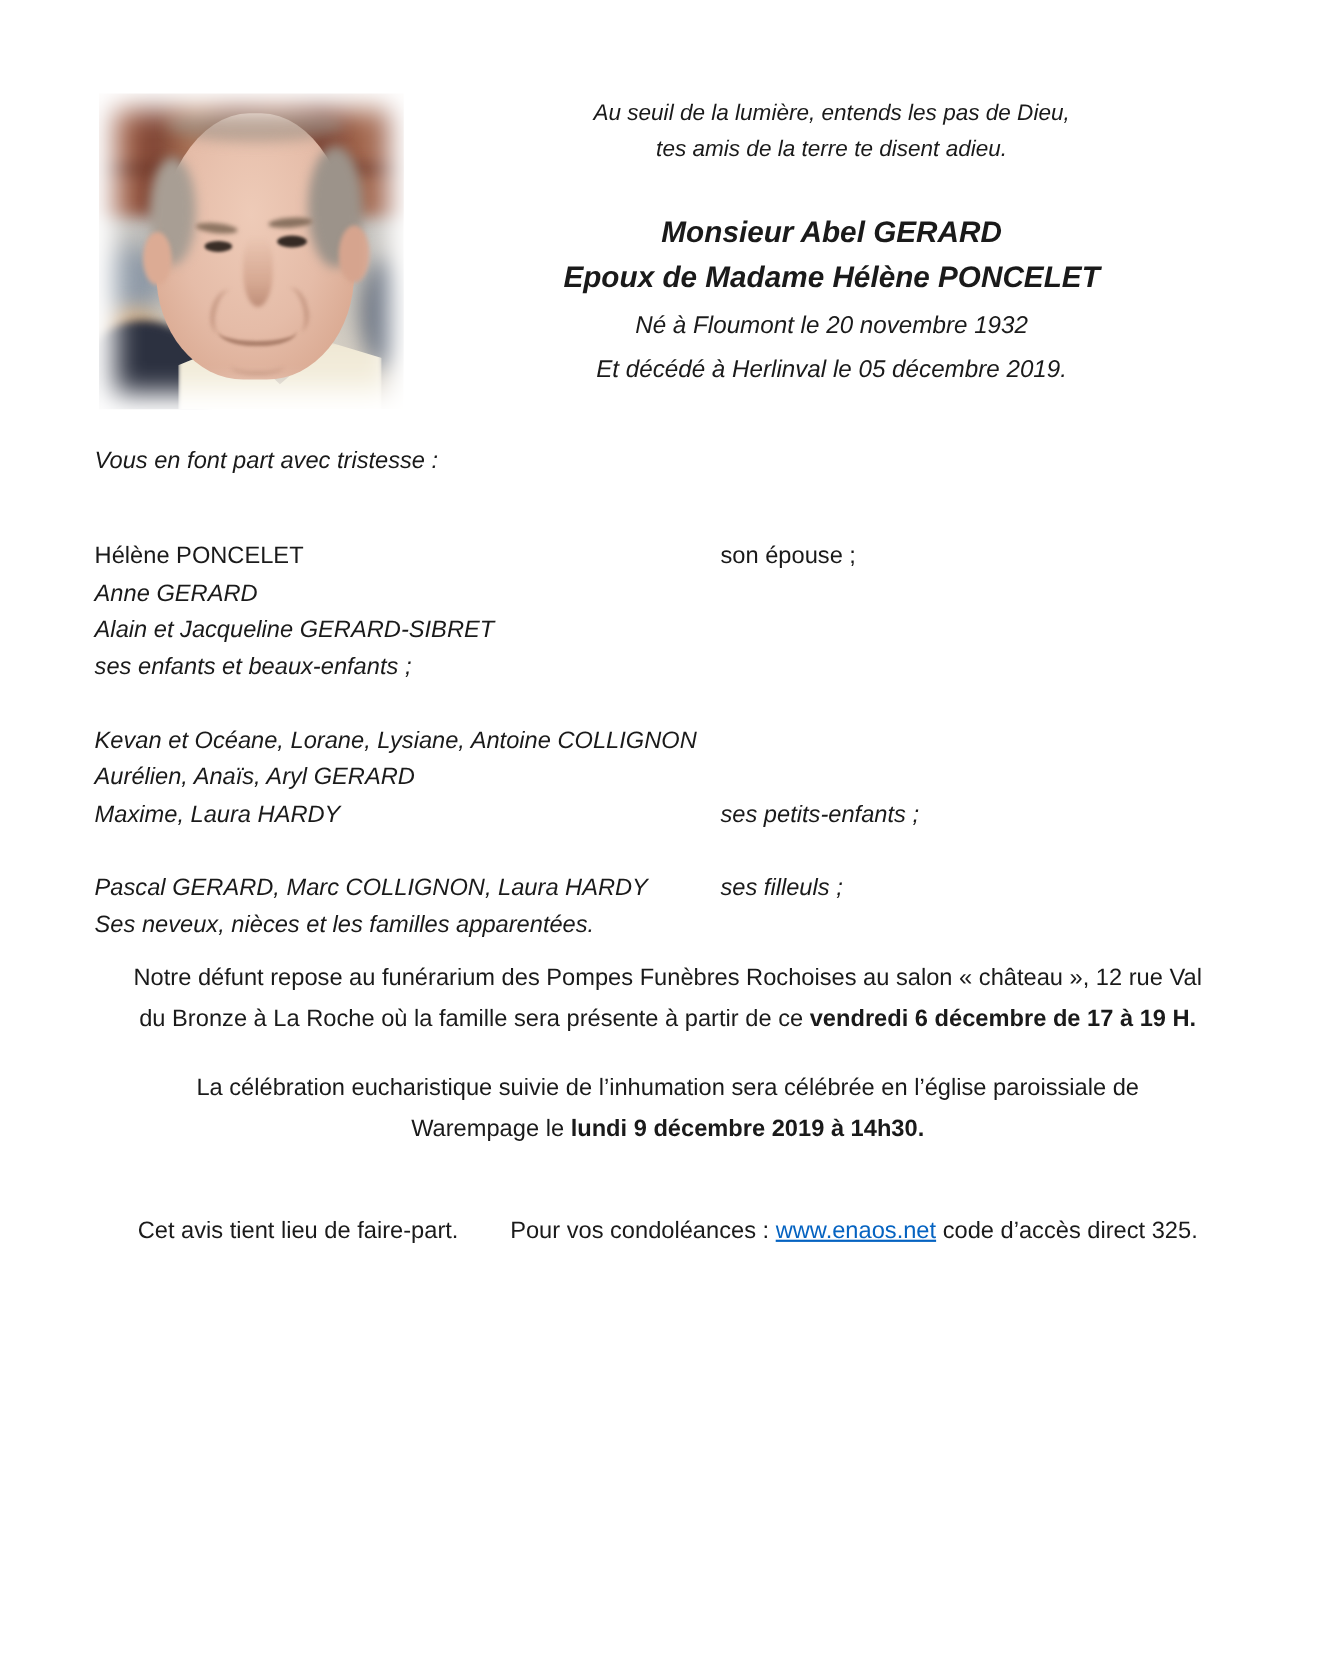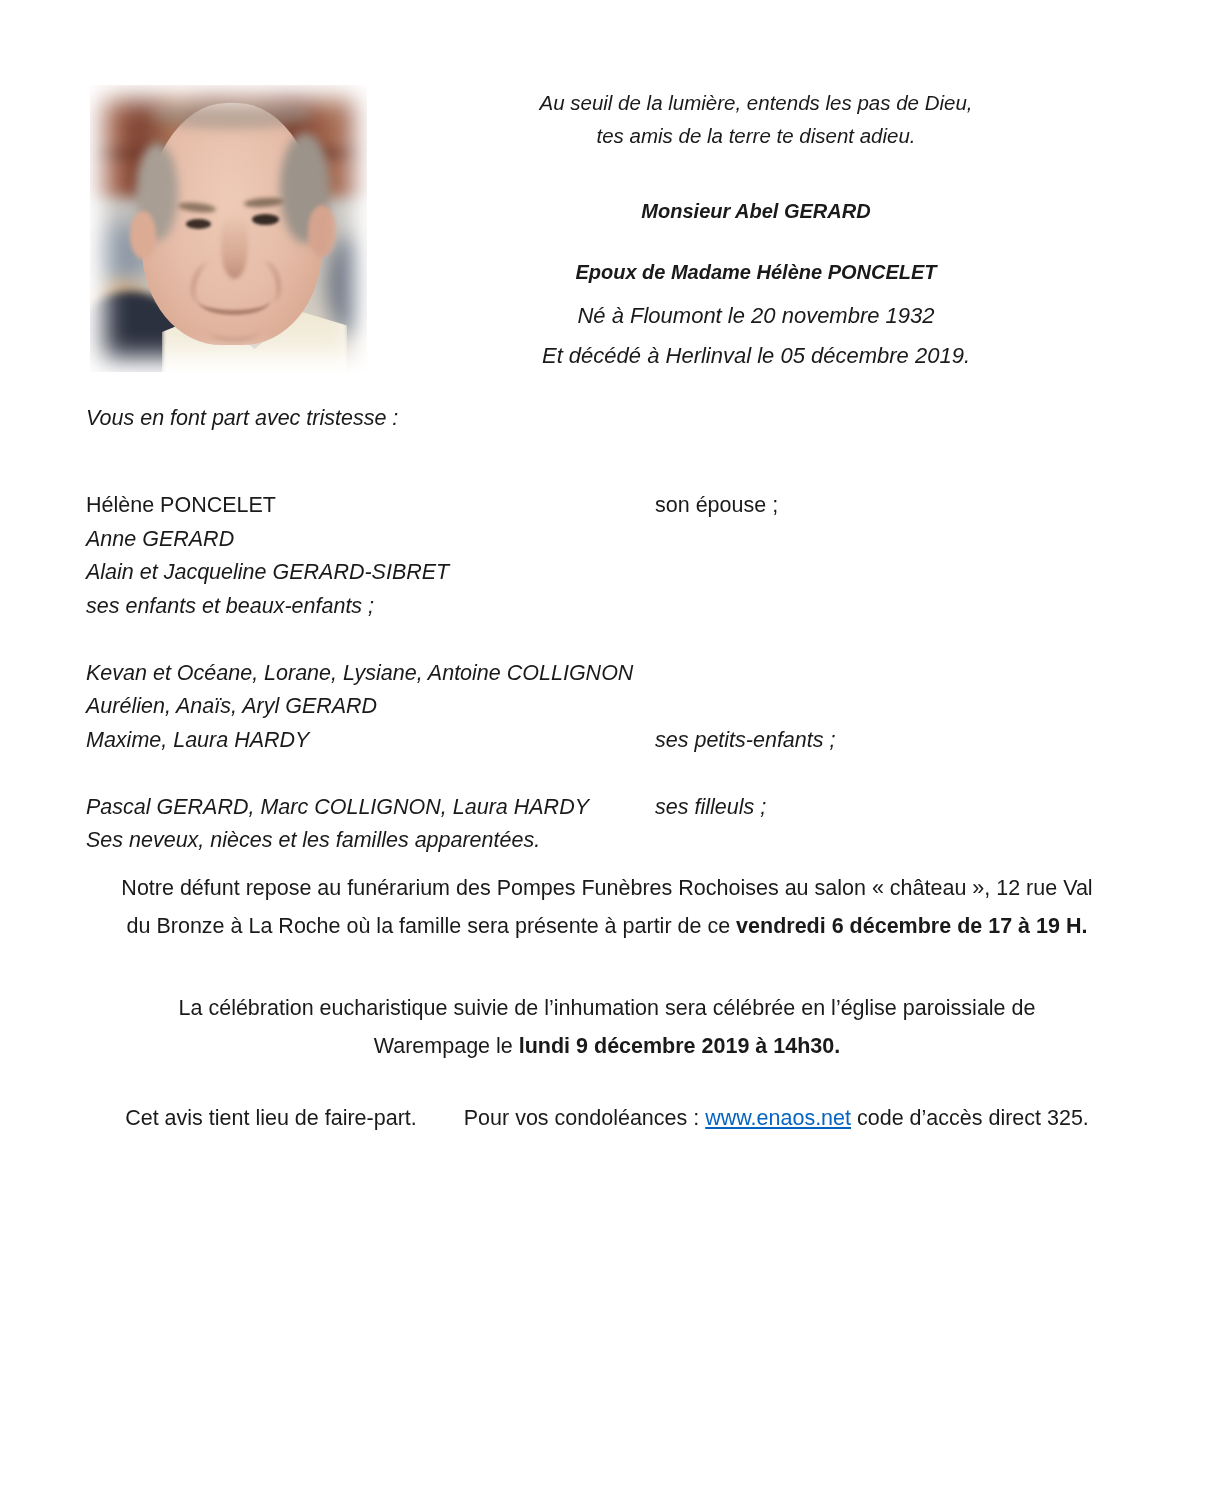--- a/index.html
+++ b/index.html
@@ -60,36 +60,36 @@
   }
   .naso-left { left: 50px; top: 160px; width: 26px; height: 42px; border-left: 4px solid rgba(150,98,75,.40); border-radius: 50%; transform: rotate(14deg); filter: blur(2px); }
   .naso-right { left: 112px; top: 158px; width: 26px; height: 42px; border-right: 4px solid rgba(150,98,75,.40); border-radius: 50%; transform: rotate(-14deg); filter: blur(2px); }
   .smile { left: 56px; top: 184px; width: 72px; height: 28px; border-bottom: 5px solid rgba(128,82,62,.55); border-radius: 50%; filter: blur(1.5px); }
   .chin-crease { left: 68px; top: 222px; width: 48px; height: 16px; border-bottom: 3px solid rgba(150,98,75,.35); border-radius: 50%; filter: blur(2px); }
   .photo-feather { position: absolute; inset: -3px; box-shadow: inset 0 0 24px 18px #ffffff; pointer-events: none; }
 
   
   .header-text { position: absolute; left: 372px; top: 86px; width: 768px; text-align: center; }
   .epigraph { font-style: italic; font-size: 20.5px; line-height: 33px; }
-  .deceased-name { margin-top: 39px; font-size: 20px; font-weight: bold; font-style: italic; line-height: 41px; white-space: nowrap; }
-  .deceased-spouse { font-size: 20px; font-weight: bold; font-style: italic; line-height: 41px; white-space: nowrap; margin-top: 20px; }
+  .deceased-name { margin-top: 39px; font-size: 27px; font-weight: bold; font-style: italic; line-height: 41px; white-space: nowrap; }
+  .deceased-spouse { font-size: 27px; font-weight: bold; font-style: italic; line-height: 41px; white-space: nowrap; }
   .deceased-dates { margin-top: 5px; font-size: 22px; font-style: italic; line-height: 35px; white-space: nowrap; }
 
   
   .intro { position: absolute; left: 86px; top: 406px; font-size: 21.5px; font-style: italic; }
   .family { position: absolute; left: 86px; top: 489px; width: 1050px; font-size: 21.5px; }
   .fam-row { display: flex; line-height: 33.5px; }
   .fam-name { width: 569px; flex-shrink: 0; white-space: nowrap; }
   .fam-rel { white-space: nowrap; }
   .fam-gap { height: 33.5px; }
   .italic { font-style: italic; }
 
   .paragraph { position: absolute; left: 44px; width: 1126px; text-align: center; font-size: 21.5px; line-height: 38px; }
   .paragraph-wake { top: 869px; }
-  .paragraph-ceremony { top: 989px; }
+  .paragraph-ceremony { top: 969px; }
   .p-line { white-space: nowrap; text-align: center; }
 
   .footer { position: absolute; left: 0; top: 1106px; width: 1214px; text-align: center; font-size: 21.5px; white-space: nowrap; }
   .footer-gap { display: inline-block; width: 47px; }
   a.enaos-link { color: #0563c1; text-decoration: underline; cursor: pointer; }
 </style>
 </head>
 <body>
 
 <div class="page">

